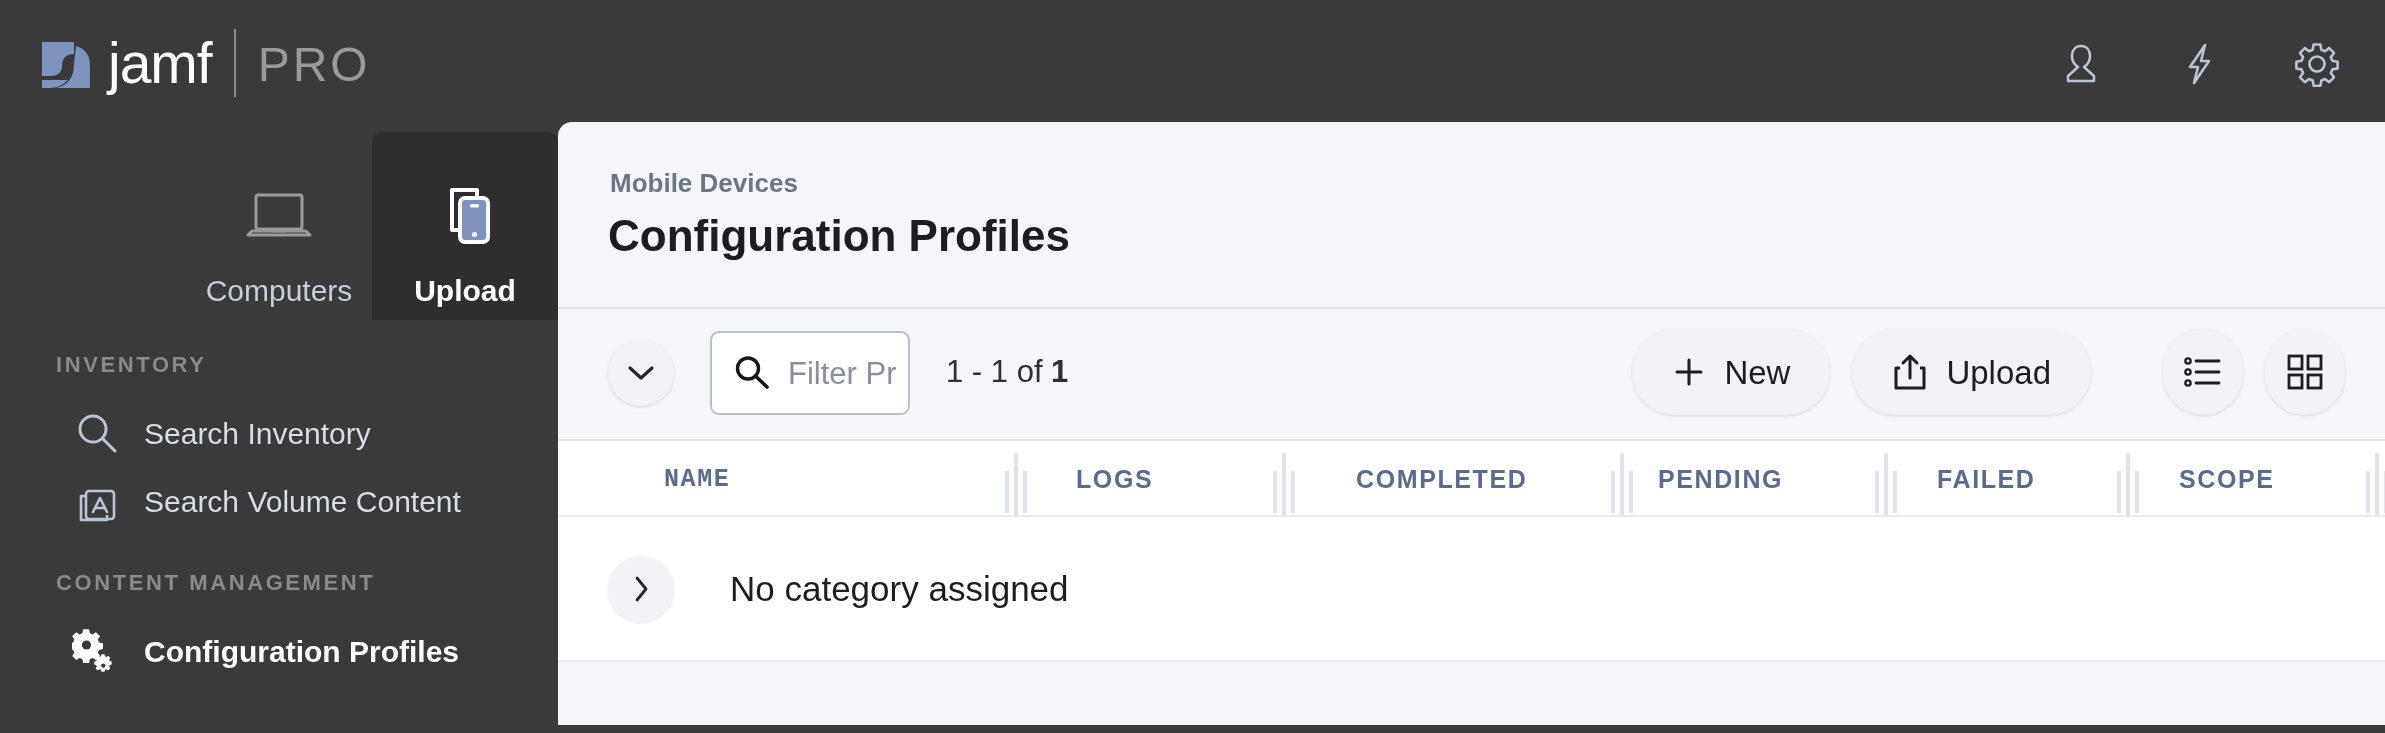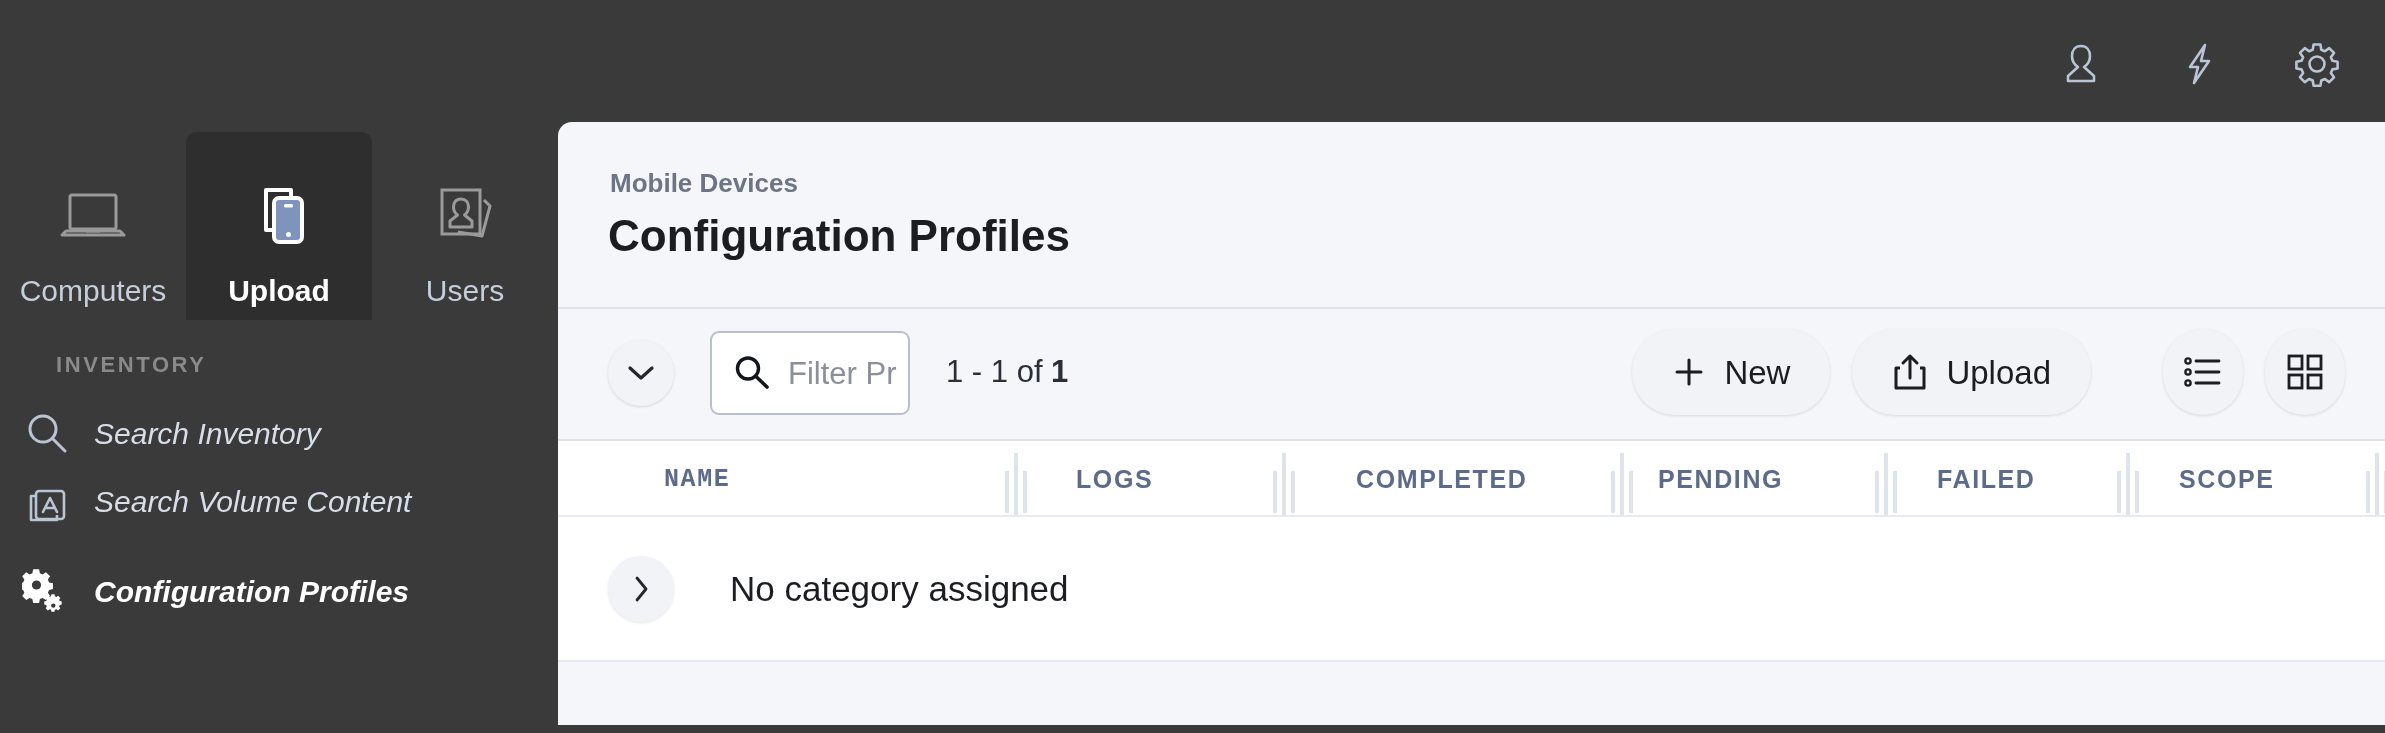--- a/index.html
+++ b/index.html
@@ -61,21 +61,21 @@
   .sidebar {
     position: absolute; left: 0; top: 320px; width: 558px; height: 413px;
     background: #3a3a3a;
   }
   .side-section {
     font-size: 22px; font-weight: 700; color: #8a8a8a;
     letter-spacing: 2.6px; padding-left: 56px;
   }
   .side-item {
     display: flex; align-items: center; height: 68px;
-    padding-left: 22px; cursor: pointer; font-style: italic;
+    padding-left: 72px; cursor: pointer;
   }
   .side-item .sicon {
     width: 50px; height: 50px; display: flex; align-items: center;
     justify-content: center; margin-right: 22px; flex: 0 0 50px;
   }
   .side-item .slabel { font-size: 30px; color: #d8dee8; line-height: 1; }
   .side-item.active .slabel { color: #ffffff; font-weight: 700; }
 
   
   .content {
@@ -174,20 +174,30 @@
     font-size: 35px; color: #1b1d21; line-height: 1;
   }
 </style>
 </head>
 <body>
 
 <div class="app">
 
   <div class="topbar">
 
+    <div class="logo-wrap">
+      <svg class="logo-mark" viewBox="0 0 52 50">
+        <path d="M2 2 H34 V14 Q22 14 22 26 Q22 36 10 36 H2 Z" fill="#7f94bd"></path>
+        <path d="M36 6 Q50 10 50 26 V48 H16 Q34 44 34 24 Z" fill="#7f94bd"></path>
+        <path d="M2 40 H28 Q20 48 10 48 H2 Z" fill="#7f94bd"></path>
+      </svg>
+      <span class="logo-jamf">jamf</span>
+      <span class="logo-div"></span>
+      <span class="logo-pro">PRO</span>
+    </div>
 
     <div class="top-icons">
       <svg class="top-icon" viewBox="0 0 52 52">
         <path d="M26 8 C20.5 8 17 12 17 18 C17 23 20 27 23 29 L13 38 L13 43 L39 43 L39 38 L29 29 C32 27 35 23 35 18 C35 12 31.5 8 26 8 Z" fill="none" stroke="#b9c4d4" stroke-width="2.6" stroke-linejoin="round"></path>
       </svg>
       <svg class="top-icon" viewBox="0 0 52 52">
         <path d="M32 7 L17 29 L25 29 L21 45 L36 23 L28 23 Z" fill="none" stroke="#b9c4d4" stroke-width="2.6" stroke-linejoin="round"></path>
       </svg>
       <svg class="top-icon" viewBox="0 0 52 52">
         <path d="M26 18.5 A7.5 7.5 0 1 0 26 33.5 A7.5 7.5 0 1 0 26 18.5 Z" fill="none" stroke="#b9c4d4" stroke-width="2.6"></path>
@@ -214,30 +224,20 @@
         <svg width="70" height="70" viewBox="0 0 70 70">
           <path d="M22 8 H47 V14 M22 8 V48 H30" fill="none" stroke="#ffffff" stroke-width="4" stroke-linejoin="round" stroke-linecap="round"></path>
           <rect x="30" y="16" width="28" height="44" rx="5" fill="#7f94bd" stroke="#ffffff" stroke-width="4"></rect>
           <rect x="40" y="22" width="9" height="3.5" rx="1.5" fill="#ffffff"></rect>
           <rect x="42" y="50" width="5" height="5" rx="2.5" fill="#ffffff"></rect>
         </svg>
       </span>
       <span class="tlabel">Upload</span>
     </div>
 
-    <div class="navtab">
-      <span class="ticon">
-        <svg width="74" height="70" viewBox="0 0 74 70">
-          <rect x="14" y="8" width="38" height="44" fill="none" stroke="#9a9a9a" stroke-width="3"></rect>
-          <path d="M33 17 C28 17 25.5 20.5 25.5 25 C25.5 29 27.5 31.5 29.5 33 L22 39 V45 H44 V39 L36.5 33 C38.5 31.5 40.5 29 40.5 25 C40.5 20.5 38 17 33 17 Z" fill="none" stroke="#9a9a9a" stroke-width="3" stroke-linejoin="round"></path>
-          <path d="M56 18 L62 24 L54 54 L30 50" fill="none" stroke="#9a9a9a" stroke-width="3" stroke-linejoin="round"></path>
-        </svg>
-      </span>
-      <span class="tlabel">Users</span>
-    </div>
   </div>
 
   <div class="sidebar">
 
     <div class="side-section" style="margin-top:32px;">INVENTORY</div>
 
     <div class="side-item" style="margin-top:22px;">
       <span class="sicon">
         <svg width="46" height="46" viewBox="0 0 46 46">
           <circle cx="19" cy="18" r="13" fill="none" stroke="#b9c4d4" stroke-width="3"></circle>
@@ -251,20 +251,21 @@
       <span class="sicon">
         <svg width="46" height="46" viewBox="0 0 46 46">
           <rect x="12" y="12" width="28" height="28" rx="3" fill="none" stroke="#b9c4d4" stroke-width="2.6"></rect>
           <path d="M12 17 H7 V41 H33 V36" fill="none" stroke="#b9c4d4" stroke-width="2.6" stroke-linejoin="round"></path>
           <path d="M19 33 L26 19 L33 33 M21.5 29 H30.5" fill="none" stroke="#b9c4d4" stroke-width="2.6" stroke-linejoin="round" stroke-linecap="round"></path>
         </svg>
       </span>
       <span class="slabel">Search Volume Content</span>
     </div>
 
+    <div class="side-section" style="margin-top:34px;">CONTENT MANAGEMENT</div>
 
     <div class="side-item active" style="margin-top:22px;">
       <span class="sicon">
         <svg width="50" height="50" viewBox="0 0 50 50">
           <path d="M14.5 4 h7 l1 4.6 3.3 1.4 3.9-2.6 4.9 4.9 -2.6 3.9 1.4 3.3 4.6 1 v7 l-4.6 1 -1.4 3.3 2.6 3.9 -4.9 4.9 -3.9-2.6 -3.3 1.4 -1 4.6 h-7 l-1-4.6 -3.3-1.4 -3.9 2.6 -4.9-4.9 2.6-3.9 -1.4-3.3 -4.6-1 v-7 l4.6-1 1.4-3.3 -2.6-3.9 4.9-4.9 3.9 2.6 3.3-1.4 Z" fill="#ffffff" transform="translate(-1,-1) scale(0.84)"></path>
           <circle cx="14.5" cy="18" r="4.6" fill="#3a3a3a"></circle>
           <path d="M31 33 h3.2 l.5 2.1 1.5 .6 1.8-1.2 2.3 2.3 -1.2 1.8 .6 1.5 2.1 .5 v3.2 l-2.1 .5 -.6 1.5 1.2 1.8 -2.3 2.3 -1.8-1.2 -1.5 .6 -.5 2.1 h-3.2 l-.5-2.1 -1.5-.6 -1.8 1.2 -2.3-2.3 1.2-1.8 -.6-1.5 -2.1-.5 v-3.2 l2.1-.5 .6-1.5 -1.2-1.8 2.3-2.3 1.8 1.2 1.5-.6 Z" fill="#ffffff" transform="translate(0,-4) scale(0.95)"></path>
           <circle cx="31.3" cy="38.6" r="2.2" fill="#3a3a3a"></circle>
         </svg>
       </span>

